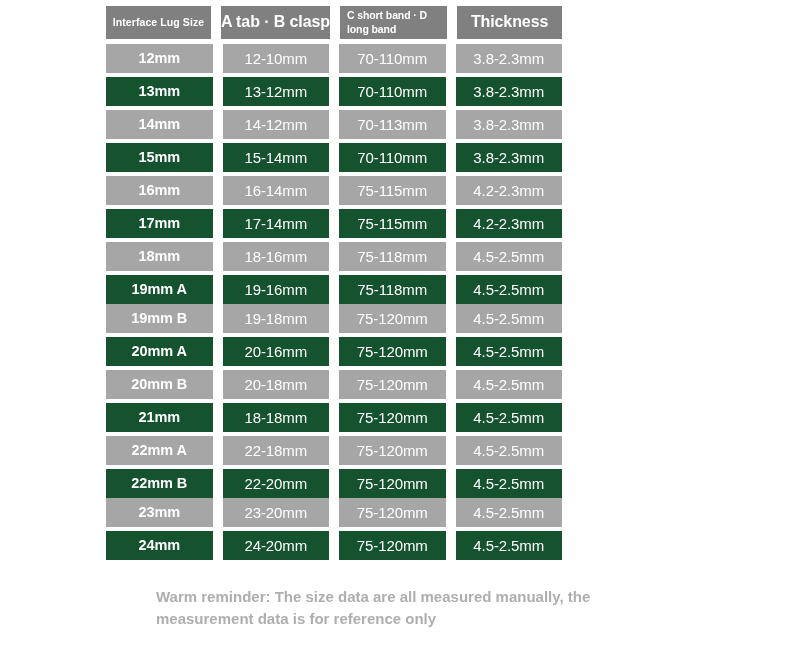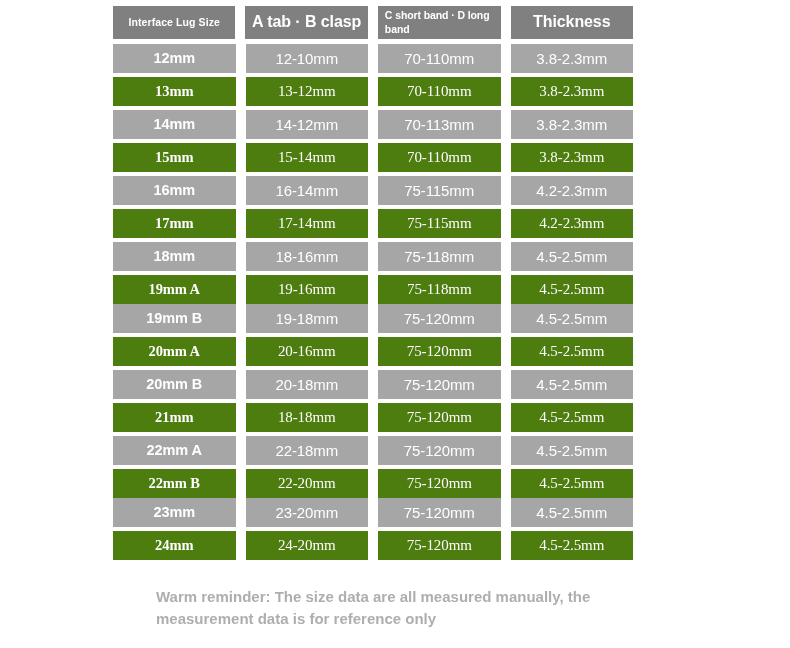--- a/index.html
+++ b/index.html
@@ -14,23 +14,23 @@
     -webkit-font-smoothing: antialiased;
     overflow: hidden;
   }
   .sheet {
     position: relative;
     width: 790px;
     height: 648px;
   }
   .table {
     position: absolute;
-    left: 113px;
+    left: 106px;
     top: 6px;
-    width: 520px;
+    width: 456px;
   }
   .row {
     display: flex;
     gap: 10px;
     margin-bottom: 4px;
   }
   .row.group-end {
     margin-bottom: 0;
   }
   .cell {
@@ -39,21 +39,21 @@
     box-sizing: border-box;
     display: flex;
     align-items: center;
     justify-content: center;
     color: #ffffff;
     font-size: 14.5px;
     line-height: 1.05;
     letter-spacing: -0.1px;
     white-space: nowrap;
   }
-  .bg-dark  { background: #4d7c0f; font-family: Liberation Serif, serif; }
+  .bg-dark  { background: #14532d; }
   .bg-light { background: #a6a6a6; }
 
   
   .row-head { margin-bottom: 5px; }
   .cell-head {
     height: 33px;
     background: #808080;
     font-weight: bold;
   }
   .head-sm {

